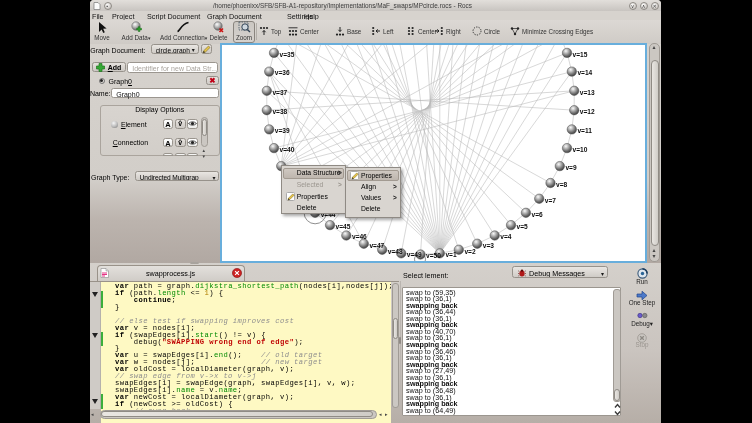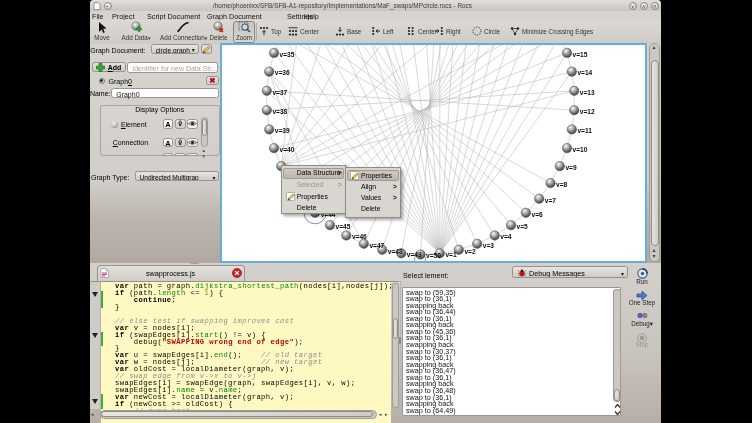--- a/index.html
+++ b/index.html
@@ -18,21 +18,21 @@
 .sub { position:absolute; right:3.5px; font-size:6.5px; color:#222; }
 .sb { position:absolute; background:#cbc7c2; border:1px solid #a09b95; border-radius:4px; }
 .thumb { position:absolute; background:linear-gradient(90deg,#e9e6e2,#cfccc7); border:1px solid #8f8b85; border-radius:3.5px; }
 .arr { position:absolute; font-size:5px; color:#444; line-height:5px; }
 #code { position:absolute; left:14px; top:1.5px; font-family:"Liberation Mono",monospace;
   font-size:7.2px; line-height:6.93px; letter-spacing:0.40px; white-space:pre; color:#000; }
 #code b { font-weight:bold; }
 #code .m { color:#008a00; } #code .s { color:#bf0303; font-weight:bold; }
 #code .c { color:#8e8e8e; font-style:italic; } #code .n { color:#b07e00; }
 #dbg { position:absolute; left:406px; top:289.5px; font-size:7.2px; line-height:6.56px; color:#111; }
-#dbg .b { font-weight:normal; }
+#dbg .b { font-weight:bold; }
 .menu { position:absolute; background:#d9d5d0; border:1px solid #8f8a84; box-shadow:2px 2px 3px rgba(0,0,0,0.35); font-size:6.8px; }
 .hl { position:absolute; left:1.5px; right:1.5px; height:11px; background:linear-gradient(#cfc8c1,#beb6ae); border:1px solid #a29a91; border-radius:2px; }
 </style></head><body>
 
 <div id="win">
 
  <div class="abs" style="left:0;top:0;right:0;height:10.5px;background:linear-gradient(#e2dfdb,#c8c4c0);border-radius:4px 4px 0 0"></div>
  <div class="abs" style="left:3px;top:1.5px;width:8px;height:8px">
    <svg width="8" height="8" viewBox="0 0 8 8">
         <path d="M1 0.5 H5 L7 2.5 V7.5 H1 Z" fill="#fbfbfb" stroke="#777" stroke-width="0.7"></path>
@@ -459,44 +459,44 @@
 <div class="thumb" style="left:393px;top:317.5px;width:5px;height:21px"></div>
 <div class="sb" style="left:99.5px;top:409.5px;width:277px;height:9px;border-radius:4.5px"></div>
 <div class="thumb" style="left:101px;top:410.7px;width:272px;height:6.3px;border-radius:3px"></div>
 <div class="arr" style="left:91px;top:411.5px">◂</div>
 <div class="arr" style="left:379px;top:411.5px">◂</div>
 <div class="arr" style="left:385px;top:411.5px">▸</div>
 
 <div class="abs" style="left:399.5px;top:281px;width:1px;height:128px;background:#bab5b0"></div>
 <div class="abs" style="left:398.8px;top:336.5px;width:2.5px;height:7px;background:#8f8a85;border-radius:1px"></div>
 <div class="abs" style="left:403px;top:271px;font-size:7.2px">Select lement:</div>
-<div class="combo" style="left:512px;top:265.5px;width:116px;height:12.5px">
+<div class="combo" style="left:512px;top:265.5px;width:96px;height:12.5px">
     <span style="position:absolute;left:5px;top:2px"><svg width="8" height="8" viewBox="0 0 8 8">
         <ellipse cx="4" cy="4.4" rx="2.6" ry="3" fill="#b01818"></ellipse>
         <circle cx="4" cy="1.6" r="1.2" fill="#5a0a0a"></circle>
         <path d="M1.4 2.6 L0.2 1.8 M6.6 2.6 L7.8 1.8 M1.2 4.5 H0 M6.8 4.5 H8 M1.4 6.2 L0.3 7 M6.6 6.2 L7.7 7" stroke="#5a0a0a" stroke-width="0.6"></path>
       </svg></span>
     <span style="position:absolute;left:16px;top:2.8px;font-size:7.2px">Debug Messages</span>
     <span class="car" style="top:3.5px">▾</span>
   </div>
 <div class="field" style="left:402px;top:287px;width:219px;height:129px;border-radius:1px"></div>
 <div id="dbg">
     <div>swap to (59,35)</div>
     <div>swap to (36,1)</div>
     <div class="b">swapping back</div>
     <div>swap to (36,44)</div>
     <div>swap to (36,1)</div>
     <div class="b">swapping back</div>
-    <div>swap to (45,36)</div>
+    <div>swap to (40,70)</div>
     <div>swap to (36,1)</div>
     <div class="b">swapping back</div>
-    <div>swap to (30,37)</div>
+    <div>swap to (36,46)</div>
     <div>swap to (36,1)</div>
     <div class="b">swapping back</div>
-    <div>swap to (36,47)</div>
+    <div>swap to (27,49)</div>
     <div>swap to (36,1)</div>
     <div class="b">swapping back</div>
     <div>swap to (36,48)</div>
     <div>swap to (36,1)</div>
     <div class="b">swapping back</div>
     <div>swap to (64,49)</div>
   </div>
 <div class="sb" style="left:613px;top:288.5px;width:7.5px;height:113px;border-radius:3px"></div>
 <div class="thumb" style="left:614px;top:388.5px;width:5.5px;height:12px"></div>
 <div class="abs" style="left:613.5px;top:403px"><svg width="7" height="6" viewBox="0 0 7 6">

